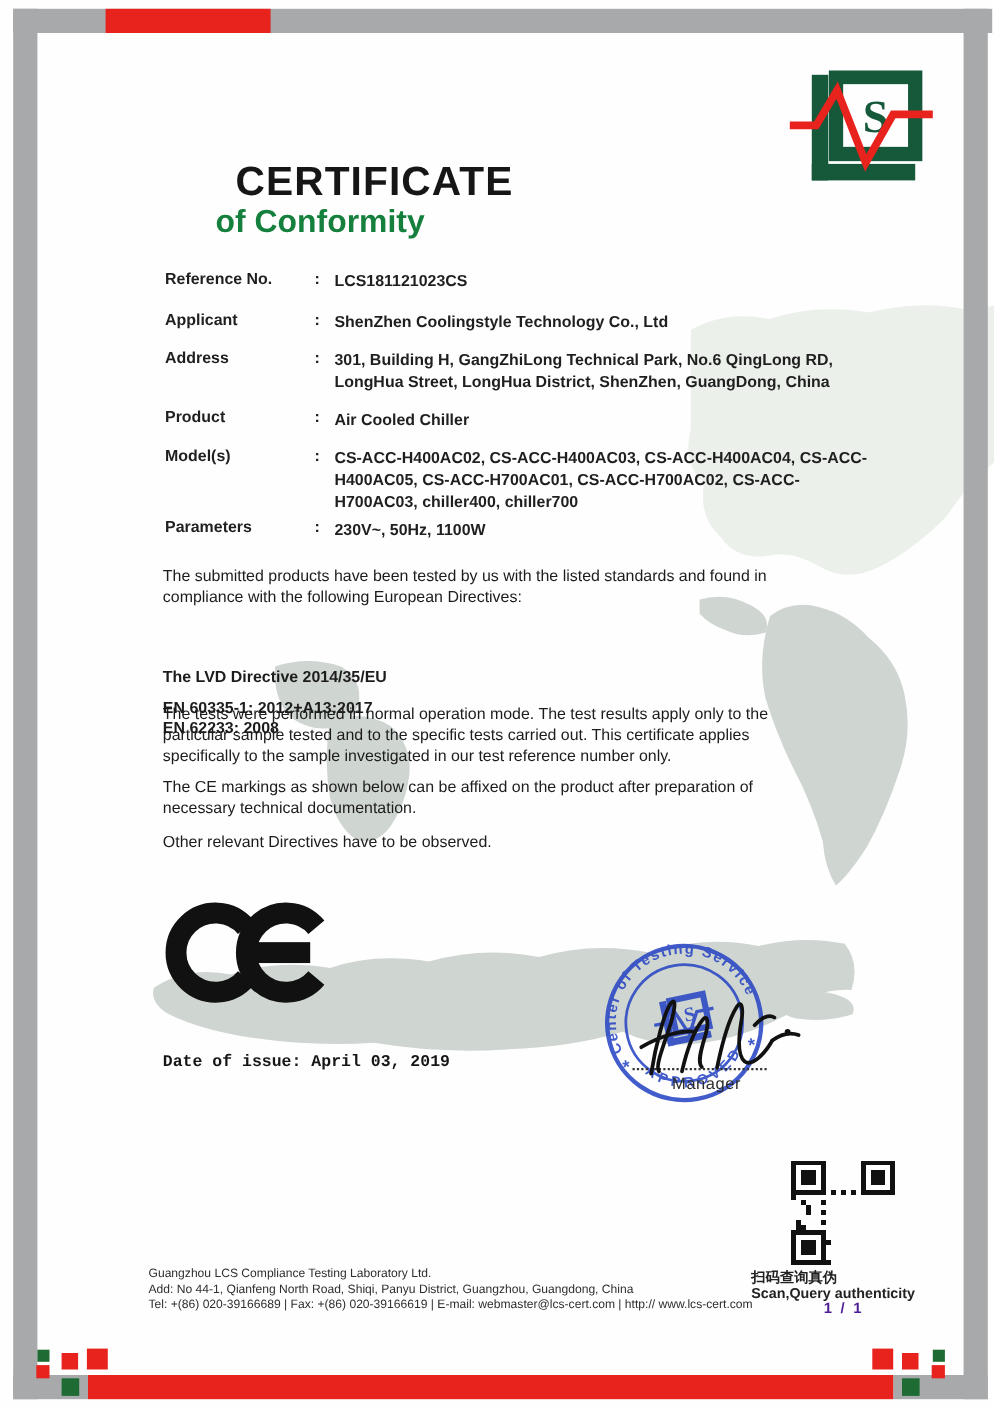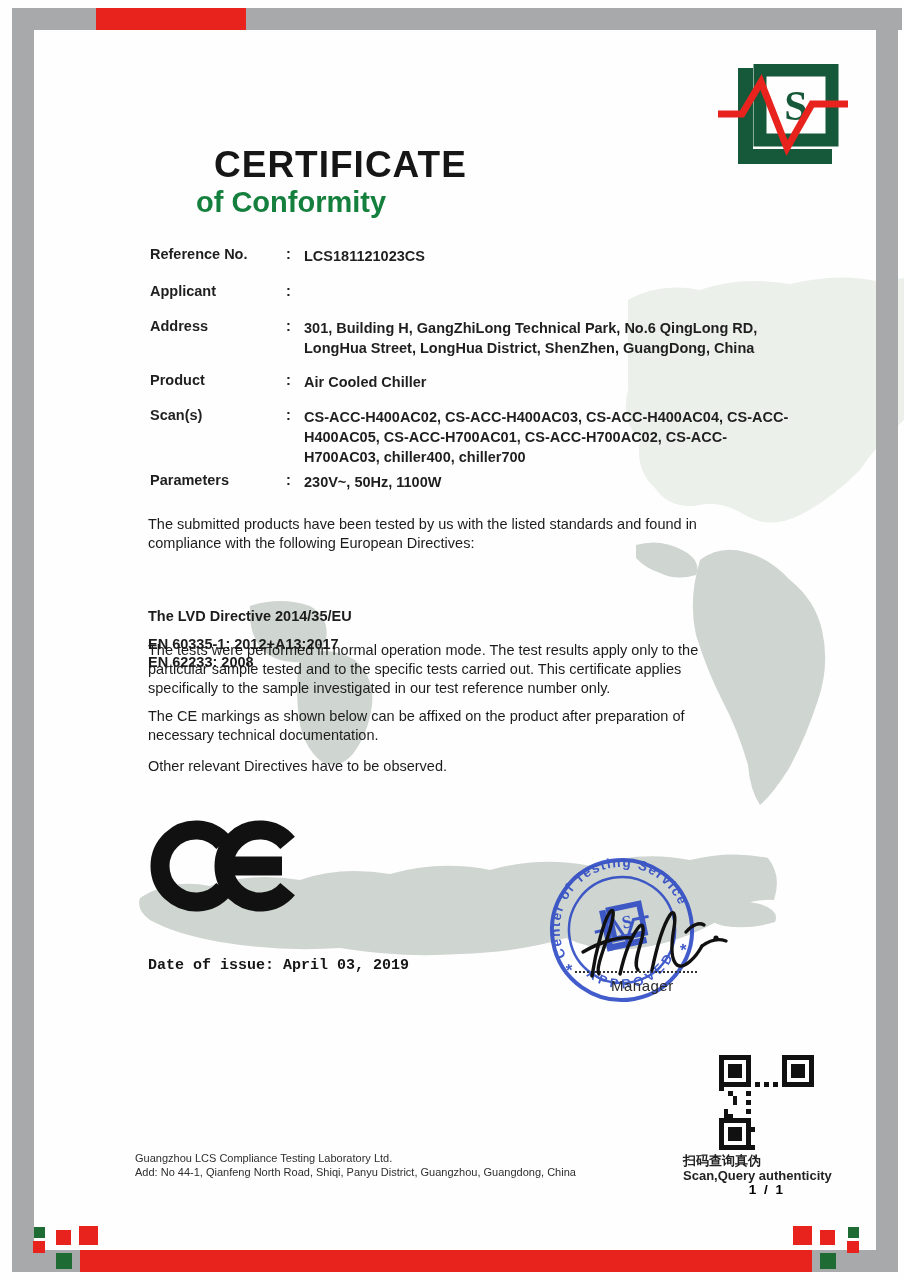--- a/index.html
+++ b/index.html
@@ -24,21 +24,21 @@
   .frow .col{width:18px;flex:none;}
   .frow .val{width:492px;line-height:20px;}
   .para{position:absolute;left:148px;width:594px;font-size:14.5px;line-height:19px;color:#1c1c1c;}
   .para.bold{font-weight:bold;margin-top:40px;}
   .dateline{position:absolute;left:148px;top:957px;font-size:15px;font-weight:bold;color:#161616;font-family:Liberation Mono, monospace;}
   .manager{position:absolute;left:611px;top:977px;font-size:15px;color:#2b2b2b;letter-spacing:.5px;}
   .dotline{position:absolute;left:575px;top:971px;width:122px;border-top:2px dotted #333;}
   .footer{position:absolute;left:135px;top:1151px;font-size:11px;line-height:14px;color:#2e2e2e;}
   .qrcap{position:absolute;left:683px;width:168px;font-size:13px;font-weight:bold;color:#222;}
   .pageno{position:absolute;left:700px;top:1182px;width:134px;text-align:center;
-          font-size:13.5px;font-weight:bold;letter-spacing:2px;color:#000000;}
+          font-size:13.5px;font-weight:bold;letter-spacing:2px;color:#4c1d95;}
   svg text{font-family:"Liberation Sans",sans-serif;}
   .serifS{font-family:"Liberation Serif",serif;font-weight:bold;}
 </style>
 </head>
 <body>
 
 <svg class="wm" width="904" height="1280" viewBox="0 0 904 1280">
   <g fill="#dde6dd">
     <path d="M628,300 Q660,282 700,290 Q740,276 790,284 Q840,272 880,282 L904,278 L904,420 Q880,440 860,470 Q830,500 800,515 Q770,530 745,515 Q720,500 700,505 Q670,510 655,488 Q635,470 640,440 Q620,420 628,390 Z" opacity="0.6"></path>
   </g>
@@ -66,33 +66,34 @@
   <div class="title2">of Conformity</div>
 
   <div class="frow" style="top:246px;">
     <span class="lbl">Reference No.</span>
     <span class="col">:</span>
     <span class="val">LCS181121023CS</span>
   </div>
   <div class="frow" style="top:283px;">
     <span class="lbl">Applicant</span>
     <span class="col">:</span>
+    <span class="val">ShenZhen Coolingstyle Technology Co., Ltd</span>
   </div>
   <div class="frow" style="top:318px;">
     <span class="lbl">Address</span>
     <span class="col">:</span>
     <span class="val">301, Building H, GangZhiLong Technical Park, No.6 QingLong RD, LongHua Street, LongHua District, ShenZhen, GuangDong, China</span>
   </div>
   <div class="frow" style="top:372px;">
     <span class="lbl">Product</span>
     <span class="col">:</span>
     <span class="val">Air Cooled Chiller</span>
   </div>
   <div class="frow" style="top:407px;">
-    <span class="lbl">Scan(s)</span>
+    <span class="lbl">Model(s)</span>
     <span class="col">:</span>
     <span class="val">CS-ACC-H400AC02, CS-ACC-H400AC03, CS-ACC-H400AC04, CS-ACC-H400AC05, CS-ACC-H700AC01, CS-ACC-H700AC02, CS-ACC-H700AC03, chiller400, chiller700</span>
   </div>
   <div class="frow" style="top:472px;">
     <span class="lbl">Parameters</span>
     <span class="col">:</span>
     <span class="val">230V~, 50Hz, 1100W</span>
   </div>
 
   <div class="para" style="top:515px;">The submitted products have been tested by us with the listed standards and found in compliance with the following European Directives:</div>
@@ -178,20 +179,21 @@
       <rect x="7" y="16" width="1" height="1" fill="#111"></rect>
       <rect x="7" y="20" width="1" height="1" fill="#111"></rect>
     </svg>
   <div class="qrcap" style="top:1152px;">扫码查询真伪</div>
   <div class="qrcap" style="top:1168px;">Scan,Query authenticity</div>
   <div class="pageno">1 / 1</div>
 
   <div class="footer">
     <div>Guangzhou LCS Compliance Testing Laboratory Ltd.</div>
     <div>Add: No 44-1, Qianfeng North Road, Shiqi, Panyu District, Guangzhou, Guangdong, China</div>
+    <div>Tel: +(86) 020-39166689  |  Fax: +(86) 020-39166619   |  E-mail: webmaster@lcs-cert.com  |  http:// www.lcs-cert.com</div>
   </div>
 </div>
 
 <div class="bar" style="left:12px;top:8px;width:890px;height:22px;"></div>
 <div class="redseg" style="left:96px;top:8px;width:150px;height:22px;"></div>
 <div class="bar" style="left:12px;top:8px;width:22px;height:1264px;"></div>
 <div class="bar" style="left:876px;top:8px;width:22px;height:1264px;"></div>
 <div class="bar" style="left:12px;top:1250px;width:68px;height:22px;"></div>
 <div class="bar" style="left:812px;top:1250px;width:86px;height:22px;"></div>
 <div class="redseg" style="left:80px;top:1250px;width:732px;height:22px;"></div>

